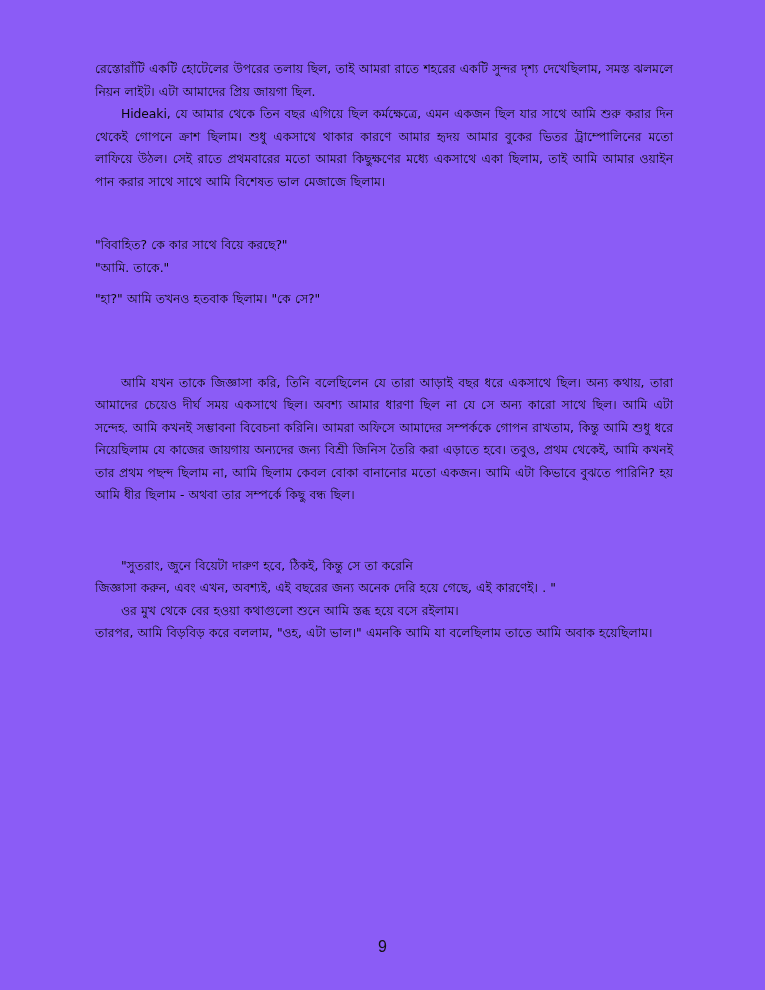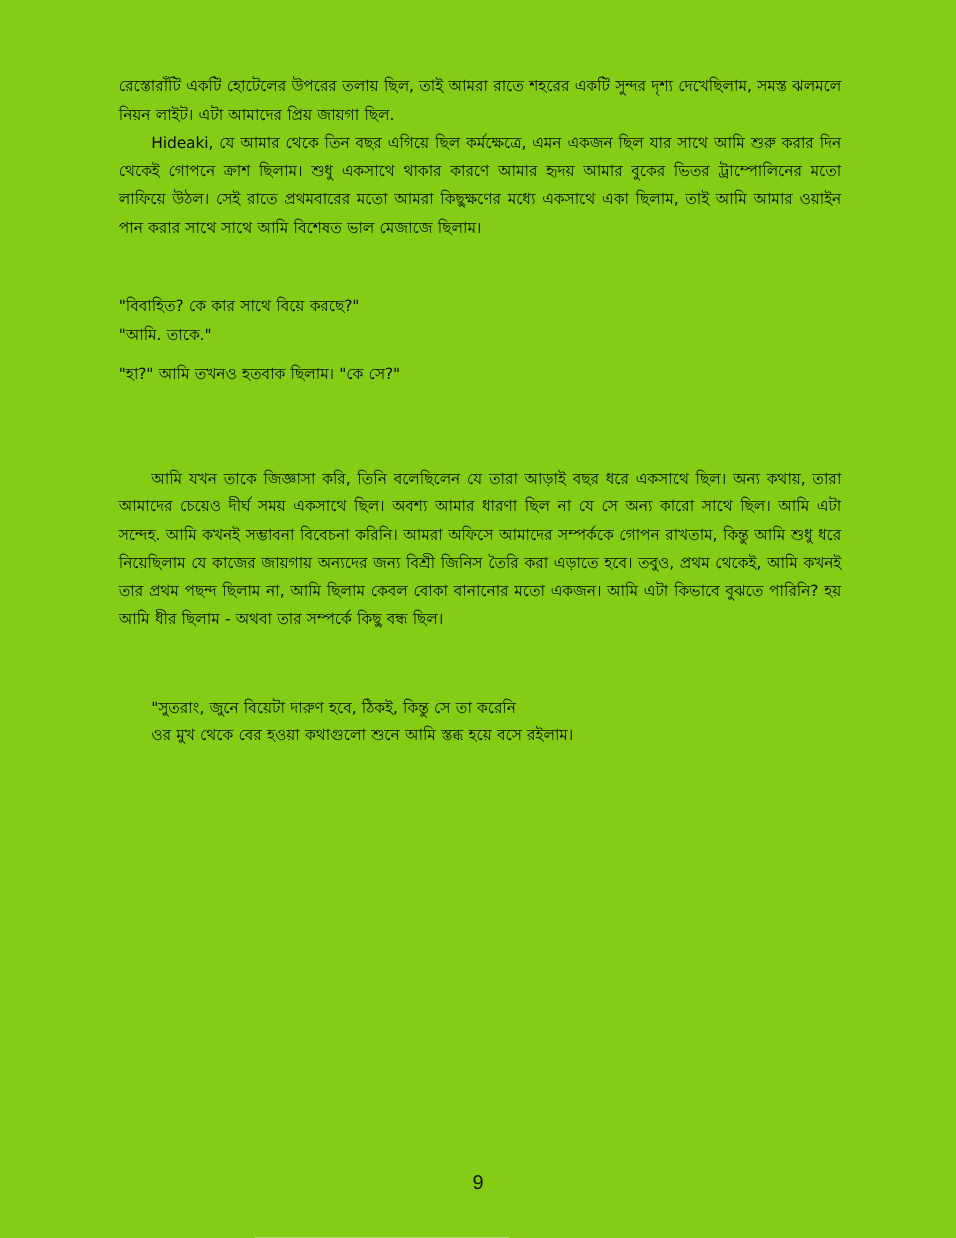--- a/index.html
+++ b/index.html
@@ -16,21 +16,21 @@
     color: #000000;
     overflow: hidden;
   }
 
   .page {
     position: absolute;
     left: 0;
     top: 0;
     width: 765px;
     height: 990px;
-    background: #84cc16;
+    background: #8b5cf6;
     box-sizing: border-box;
   }
 
   .text-column {
     position: absolute;
     left: 95px;
     top: 58px;
     width: 578px;
   }
 
@@ -102,19 +102,21 @@
     <div class="gap-lg"></div>
 
 
     <div class="gap-xl"></div>
 
     <p class="para indent">আমি যখন তাকে জিজ্ঞাসা করি, তিনি বলেছিলেন যে তারা আড়াই বছর ধরে একসাথে ছিল। অন্য কথায়, তারা আমাদের চেয়েও দীর্ঘ সময় একসাথে ছিল। অবশ্য আমার ধারণা ছিল না যে সে অন্য কারো সাথে ছিল। আমি এটা সন্দেহ. আমি কখনই সম্ভাবনা বিবেচনা করিনি। আমরা অফিসে আমাদের সম্পর্ককে গোপন রাখতাম, কিন্তু আমি শুধু ধরে নিয়েছিলাম যে কাজের জায়গায় অন্যদের জন্য বিশ্রী জিনিস তৈরি করা এড়াতে হবে। তবুও, প্রথম থেকেই, আমি কখনই তার প্রথম পছন্দ ছিলাম না, আমি ছিলাম কেবল বোকা বানানোর মতো একজন। আমি এটা কিভাবে বুঝতে পারিনি? হয় আমি ধীর ছিলাম - অথবা তার সম্পর্কে কিছু বন্ধ ছিল।</p>
 
     <div class="gap-xxl"></div>
 
     <p class="para indent">"সুতরাং, জুনে বিয়েটা দারুণ হবে, ঠিকই, কিন্তু সে তা করেনি</p>
+    <p class="para no-indent">জিজ্ঞাসা করুন, এবং এখন, অবশ্যই, এই বছরের জন্য অনেক দেরি হয়ে গেছে, এই কারণেই। . "</p>
     <p class="para indent">ওর মুখ থেকে বের হওয়া কথাগুলো শুনে আমি স্তব্ধ হয়ে বসে রইলাম।</p>
+    <p class="para no-indent">তারপর, আমি বিড়বিড় করে বললাম, "ওহ, এটা ভাল।" এমনকি আমি যা বলেছিলাম তাতে আমি অবাক হয়েছিলাম।</p>
 
   </div>
 
   <div class="page-number">9</div>
 
 </div>
 
 </body></html>

